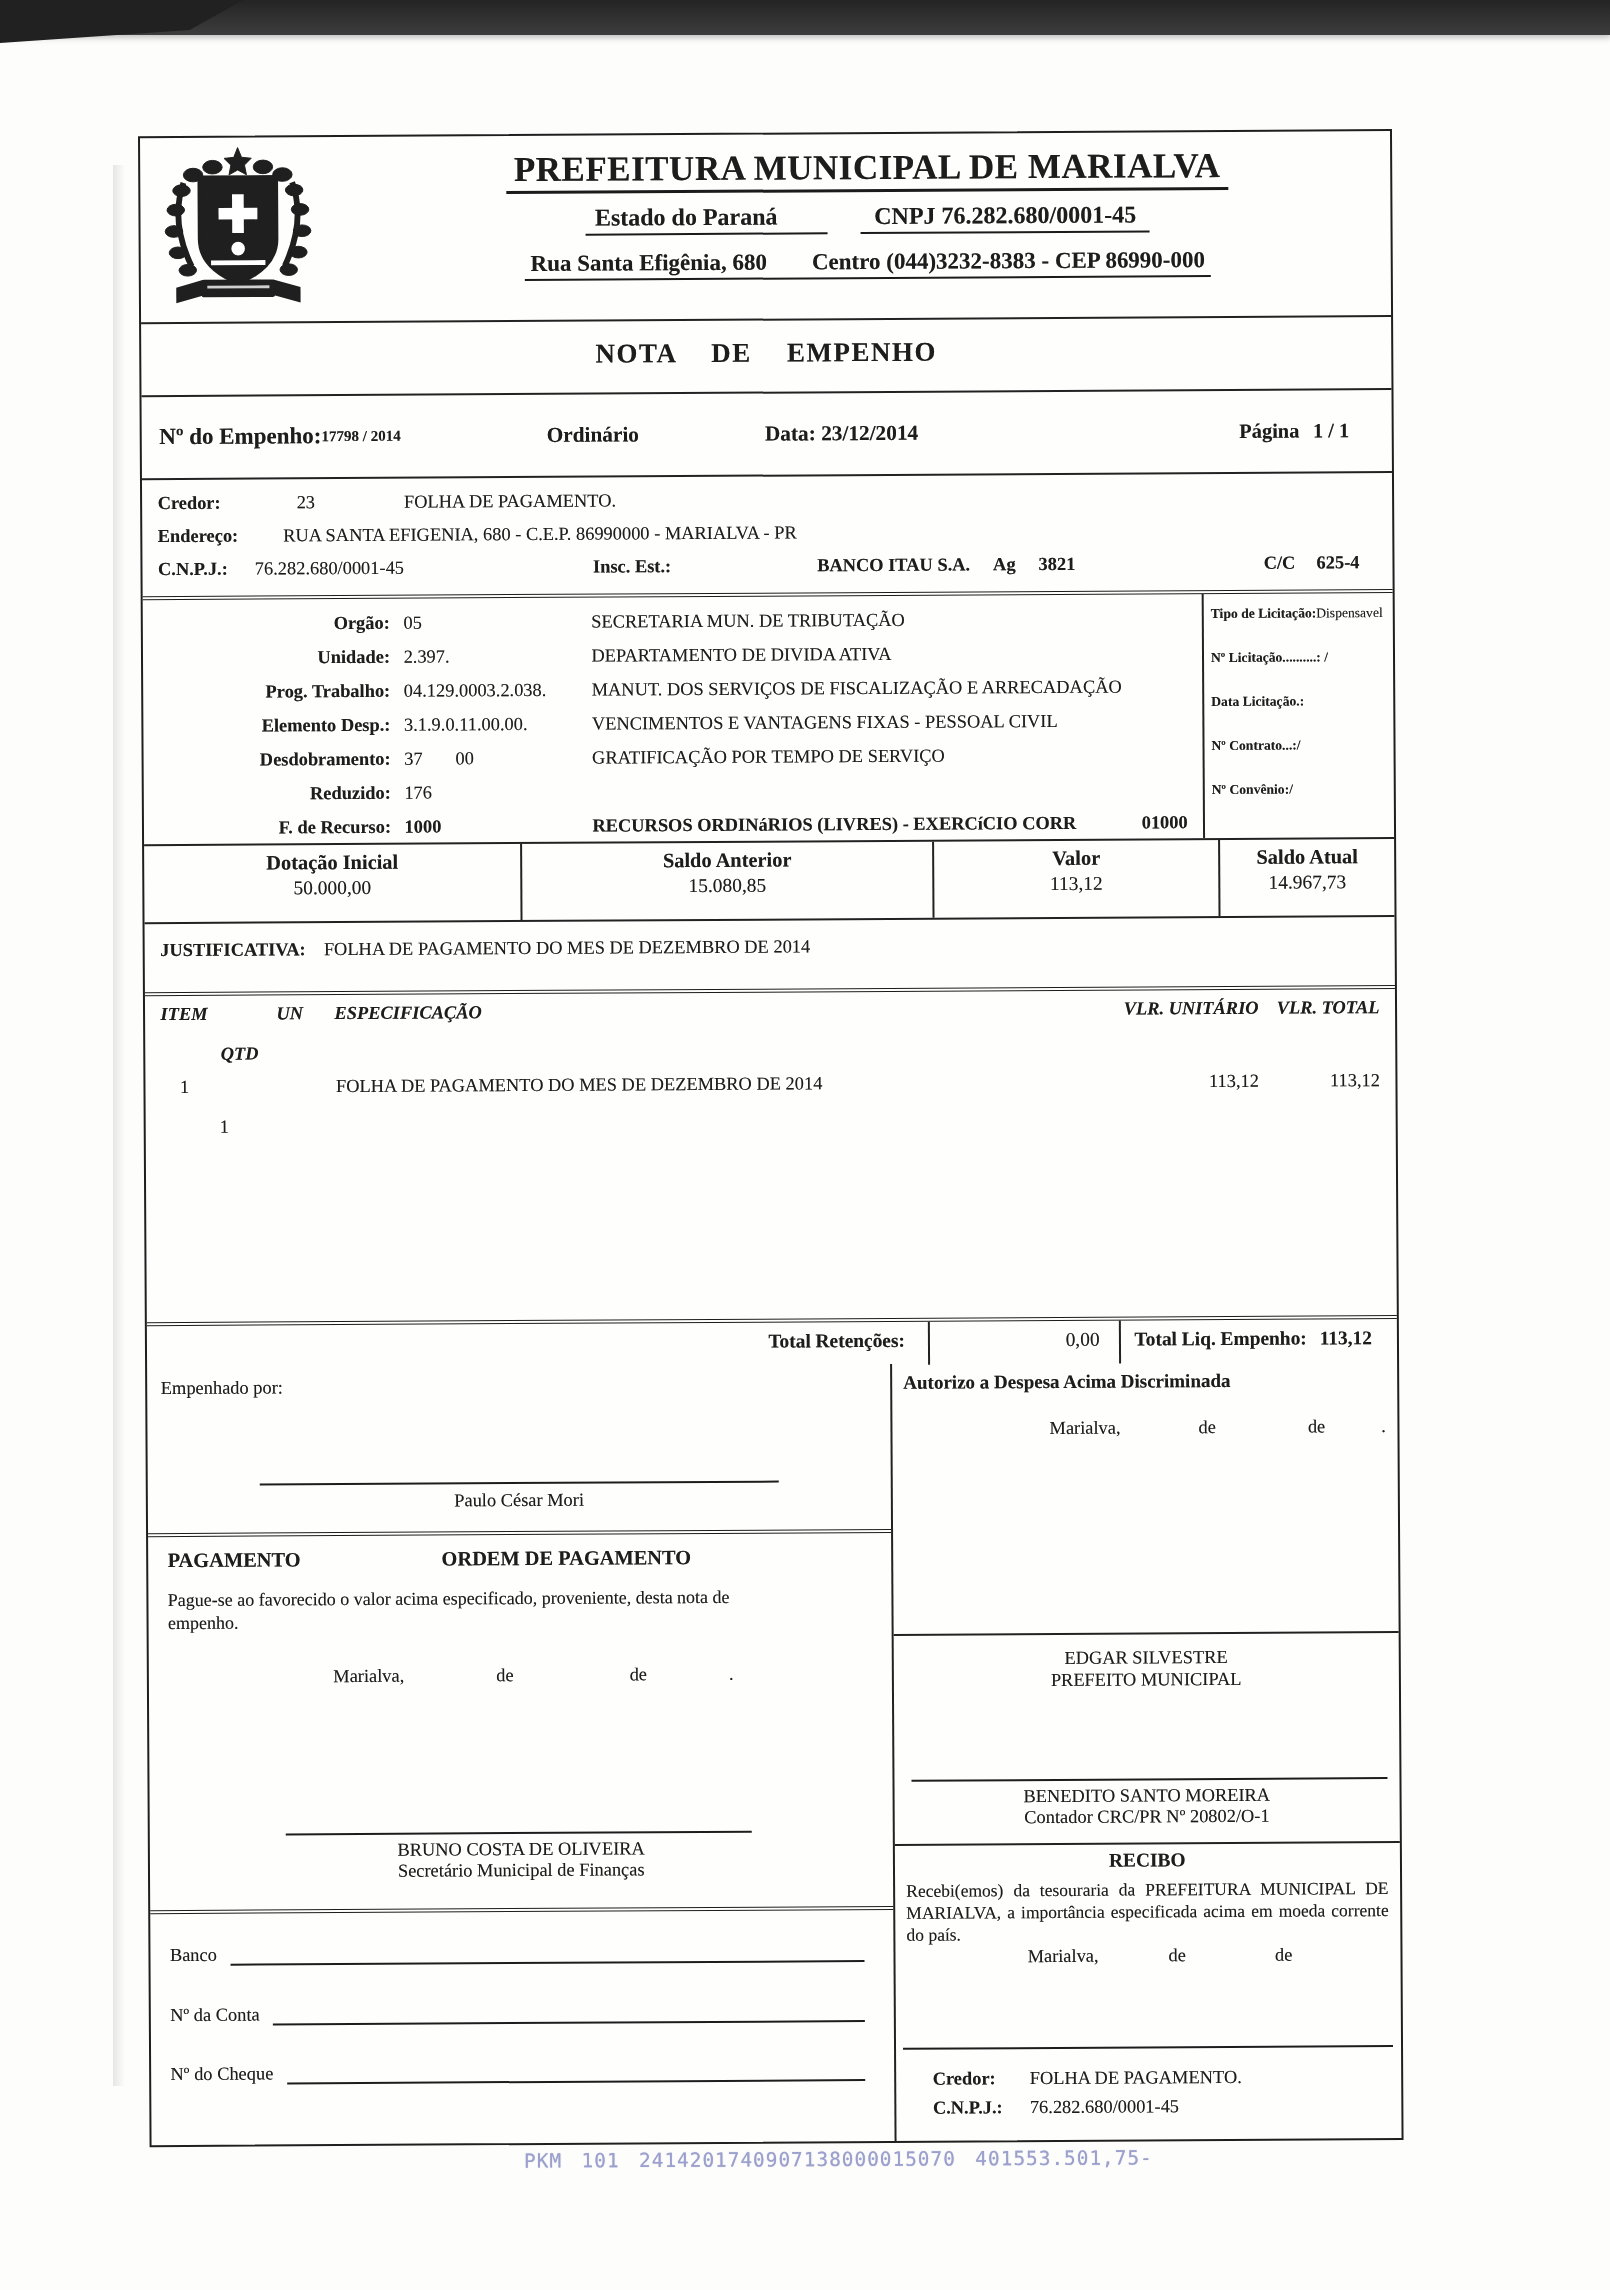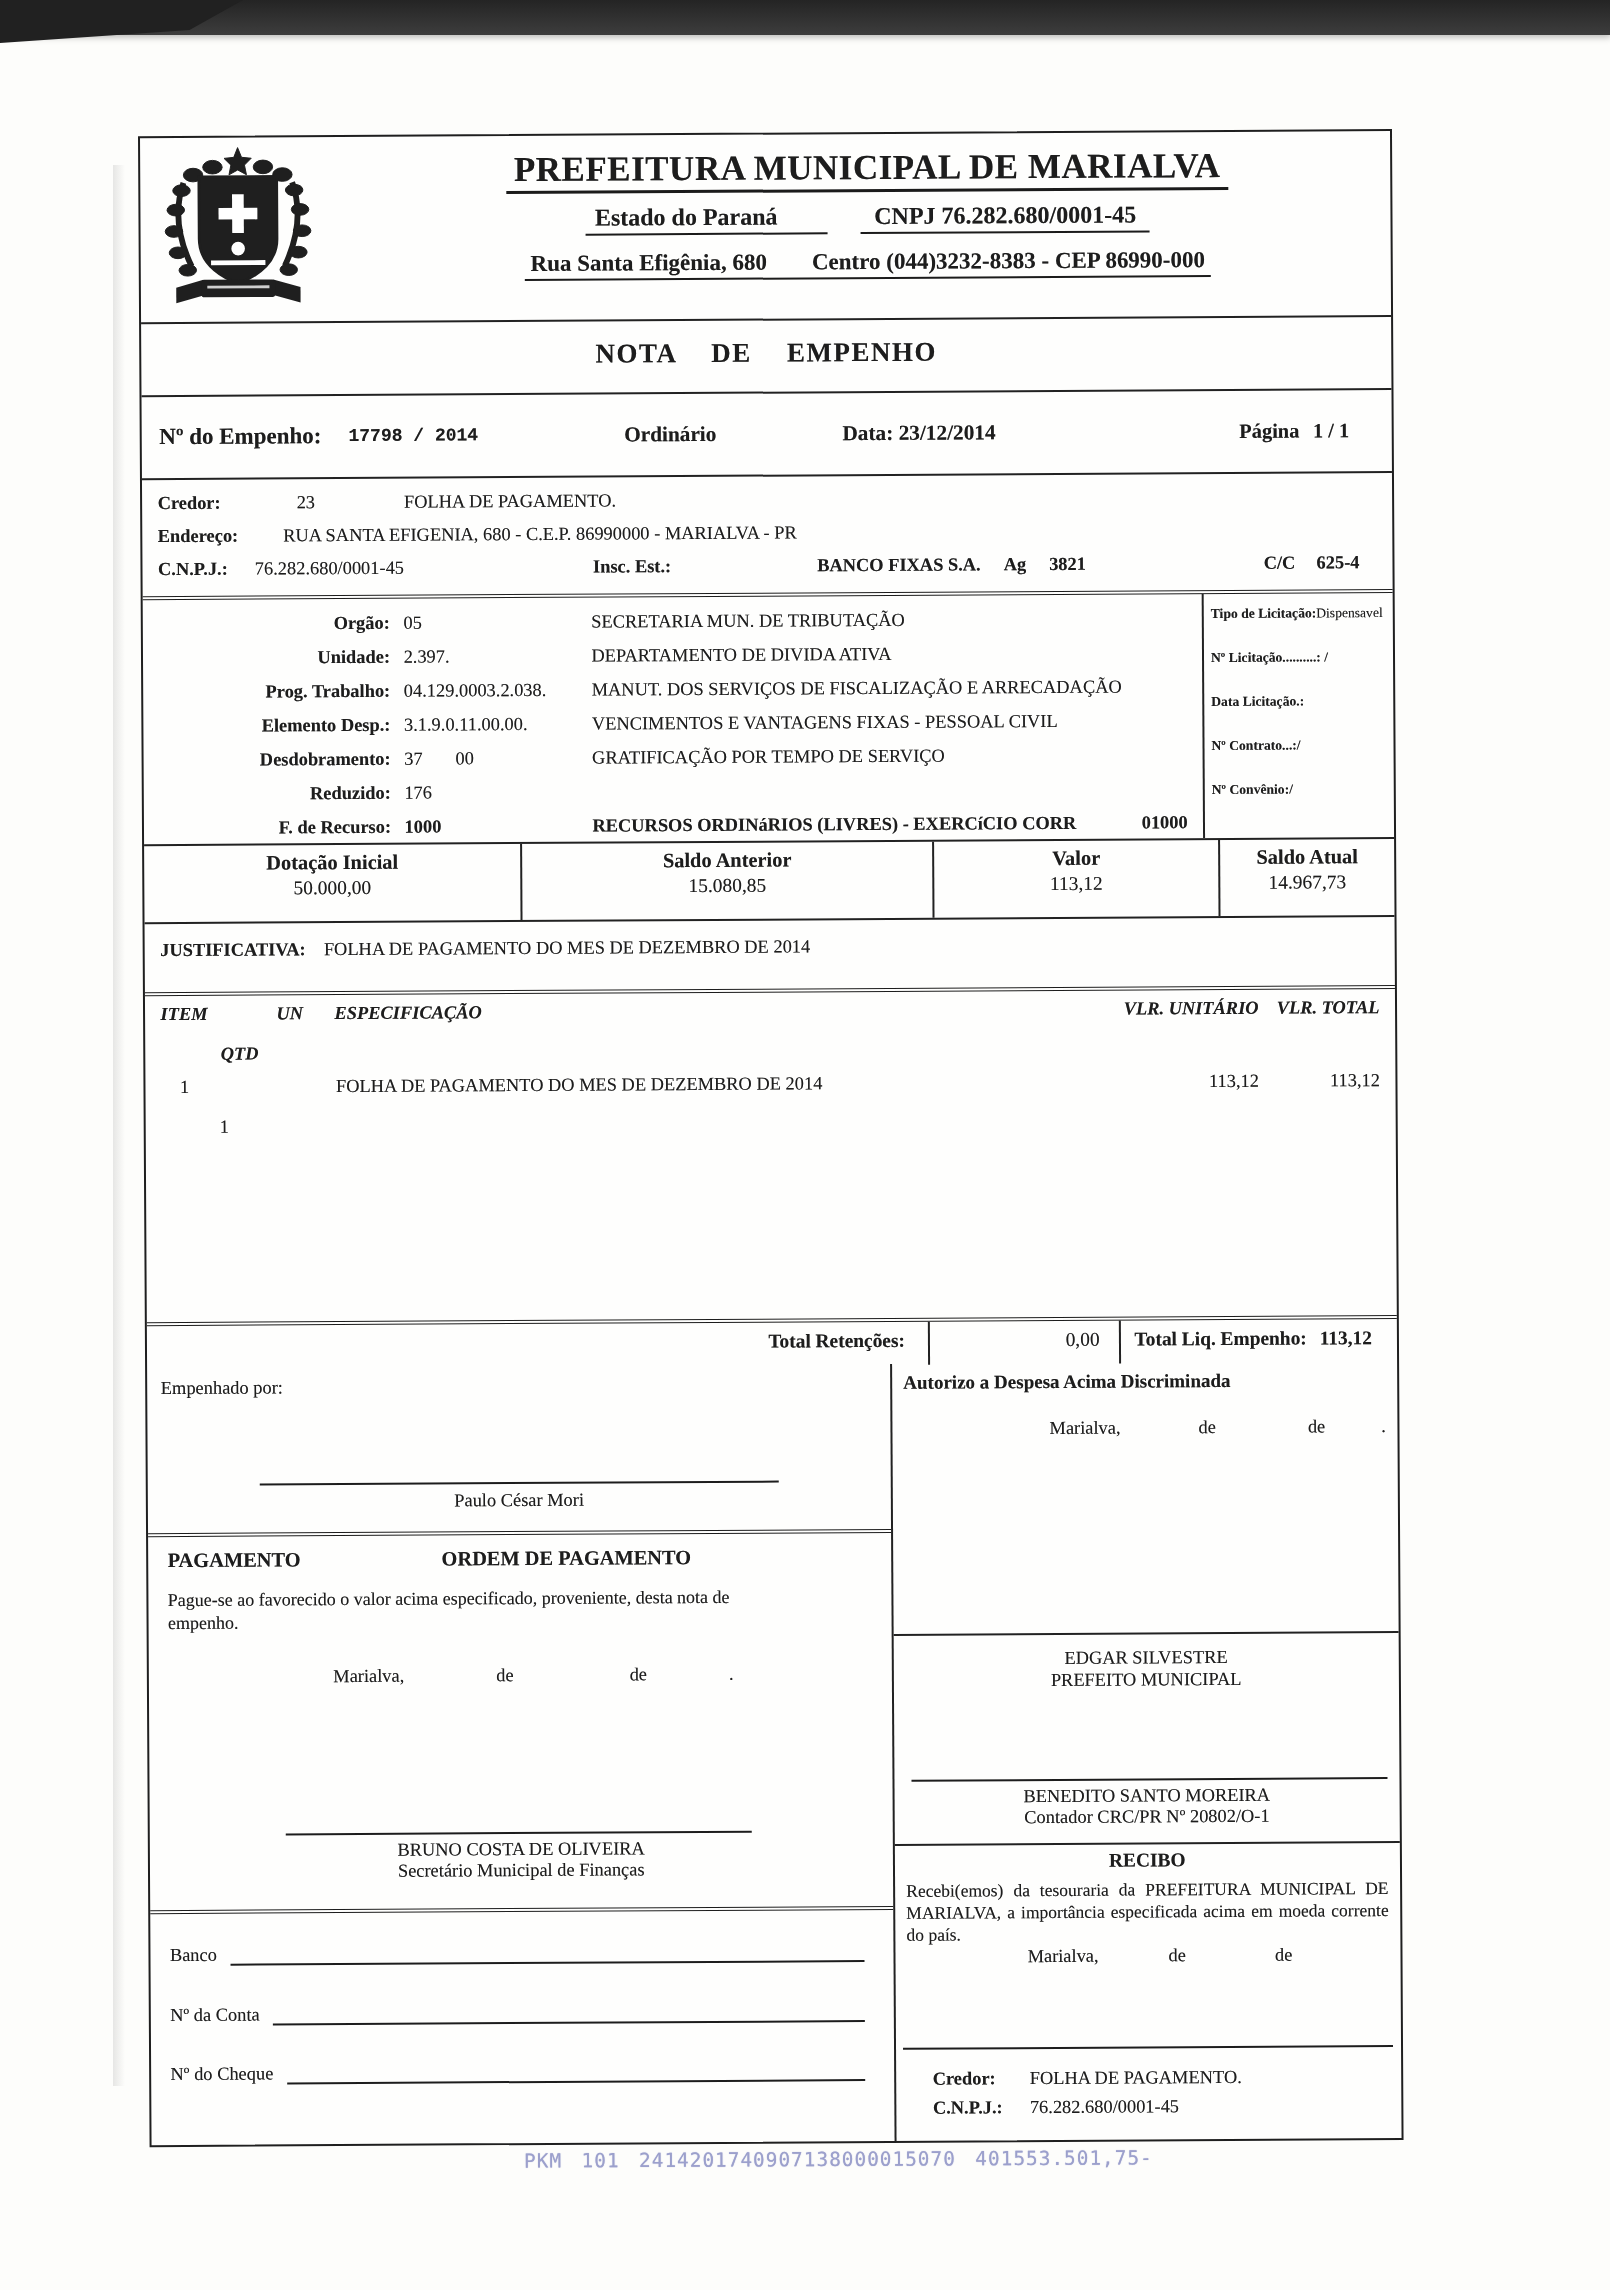--- a/index.html
+++ b/index.html
@@ -33,21 +33,21 @@
   .hdr-cnpj{display:inline-block;border-bottom:2.9px solid #1b1b1b;padding:0 13.6px 1.9px;margin-left:33px;}
   .hdr-line3{margin-top:14.6px;font-weight:bold;font-size:23px;}
   .hdr-addr{display:inline-block;border-bottom:2.9px solid #1b1b1b;padding:0 5.8px 1.9px;}
   .hdr-addr .gap{display:inline-block;width:45px;}
   
   .sec-nota{top:184px;height:73px;text-align:center;}
   .nota-title{padding-top:16.5px;font-weight:bold;font-size:27px;letter-spacing:1.5px;word-spacing:27px;}
   
   .sec-emp{top:257px;height:82px;display:flex;align-items:center;padding:0 17.5px;font-weight:bold;}
   .emp-label{font-size:23px;}
-  .emp-num{font-size:18px;margin-left:27px;font-family:Liberation Mono, monospace;}
+  .emp-num{font-size:15px;}
   .emp-tipo{font-size:21.3px;margin-left:146px;}
   .emp-data{font-size:21.3px;margin-left:126px;}
   .emp-pag{margin-left:auto;margin-right:25px;font-size:20.4px;}
   .emp-pag span{margin-left:13.6px;}
   
   .sec-credor{top:340px;height:118px;padding:6.8px 15.5px 0;font-size:18.4px;}
   .cr-row{display:flex;height:33px;align-items:center;white-space:nowrap;}
   .cr-l{font-weight:bold;}
   .cr-cod{margin-left:76px;}
   .cr-nome{margin-left:89px;}
@@ -231,21 +231,21 @@
         <span class="cr-nome">FOLHA DE PAGAMENTO.</span>
       </div>
       <div class="cr-row">
         <span class="cr-l">Endereço:</span>
         <span class="cr-end">RUA SANTA EFIGENIA, 680  -  C.E.P. 86990000  -  MARIALVA  -  PR</span>
       </div>
       <div class="cr-row">
         <span class="cr-l">C.N.P.J.:</span>
         <span class="cr-cnpj">76.282.680/0001-45</span>
         <span class="cr-insc">Insc. Est.:</span>
-        <span class="cr-banco">BANCO FIXAS S.A.</span>
+        <span class="cr-banco">BANCO ITAU S.A.</span>
         <span class="cr-ag">Ag</span>
         <span class="cr-agv">3821</span>
         <span class="cr-cc">C/C</span>
         <span class="cr-ccv">625-4</span>
       </div>
     </div>
 
     <div class="sec sec-budget b-top-dbl">
       <div class="budget-left">
         <div class="b-row">

